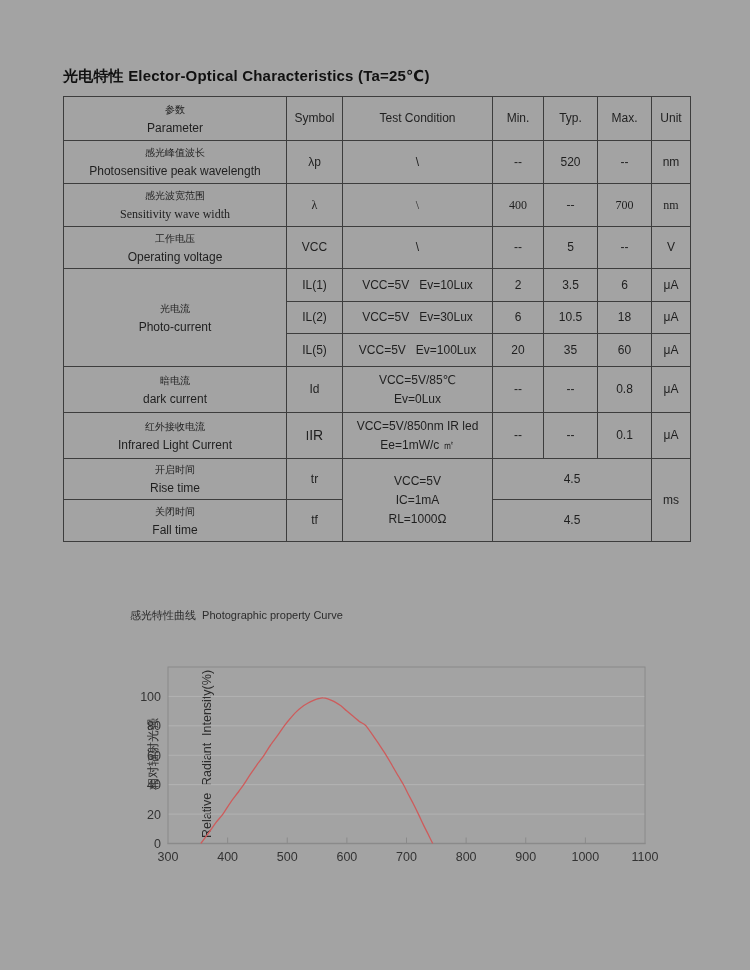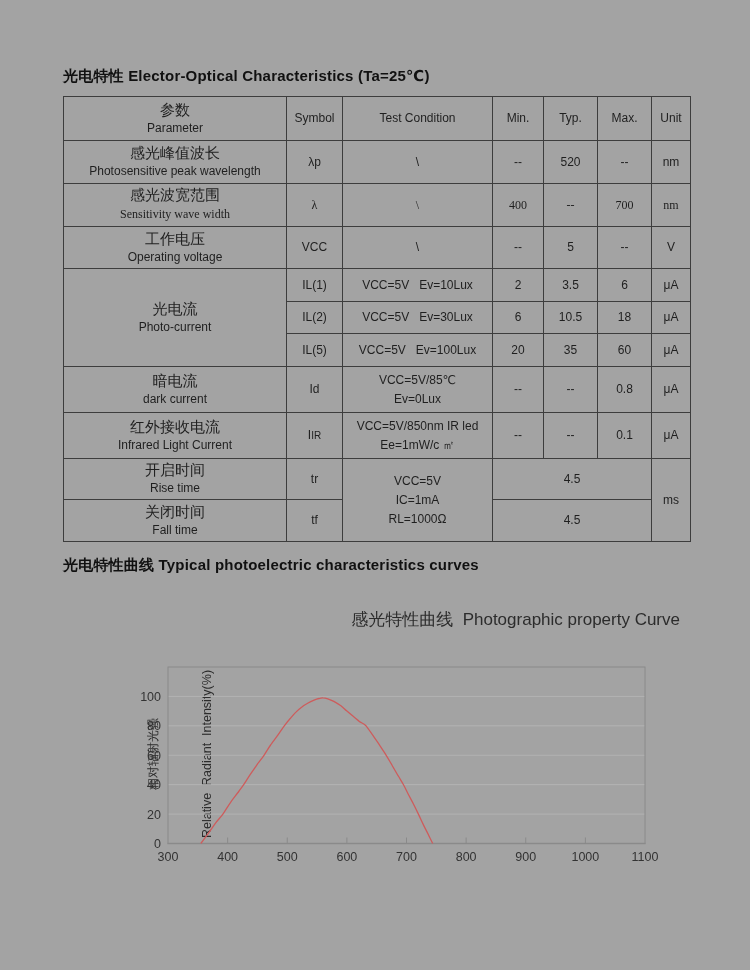--- a/index.html
+++ b/index.html
@@ -6,26 +6,26 @@
   #page{
     position:relative;width:750px;height:970px;background:#a3a3a3;margin:0 auto;
     font-family:"Liberation Sans","DejaVu Sans",sans-serif;color:#222;overflow:hidden;
   }
   .abs{position:absolute;}
   .sec-title{font-size:15px;font-weight:700;color:#111;letter-spacing:0.2px;white-space:pre;}
   
   table.spec{border-collapse:collapse;table-layout:fixed;width:627px;}
   table.spec td{border:1px solid #3d3d3d;text-align:center;vertical-align:middle;
     font-size:12px;color:#1f1f1f;padding:0;line-height:19px;}
-  .two-line .zh{font-size:15px;}
+  .two-line .zh{font-size:10px;}
   .two-line .en{font-size:12px;}
   .pre{white-space:pre-wrap;}
-  .sub-sym{font-size:10px;letter-spacing:0;}
+  .sub-sym{font-size:14px;letter-spacing:0;}
   
-  .chart-text{font-size:17px;color:#2c2c2c;text-align:right;white-space:pre;}
+  .chart-text{font-size:11px;color:#2c2c2c;text-align:left;white-space:pre;}
   #ylabel{width:210px;height:36px;line-height:18px;text-align:center;
     transform:rotate(-90deg);font-size:12px;color:#2c2c2c;white-space:pre;}
   #ylabel .l2{font-size:12.5px;}
 </style>
 </head>
 <body>
 
 <div id="page">
 
   <div class="abs sec-title" style="left:63px;top:67px;">光电特性 Elector-Optical Characteristics (Ta=25℃)</div>
@@ -172,21 +172,20 @@
       <td class="two-line">
         <div class="zh">关闭时间</div>
         <div class="en">Fall time</div>
       </td>
       <td>tf</td>
       <td colspan="3">4.5</td>
     </tr>
     </tbody>
   </table>
 
-  <div class="abs sec-title" style="left:63px;top:556px;">光电特性曲线 Typical photoelectric characteristics curves</div>
 
   <div class="abs chart-text" style="left:130px;top:608px;width:550px;">感光特性曲线  Photographic property Curve</div>
 
   <div id="ylabel" class="abs" style="left:21px;top:736px;">
     <div class="l1">相对辐射光强</div>
     <div class="l2">Relative  Radiant  Intensity(%)</div>
   </div>
 
   <svg id="chart-svg" class="abs" style="left:130px;top:655px;" width="550" height="215">
       <text x="31" y="193" text-anchor="end" font-size="12.5" fill="#333333">0</text>

